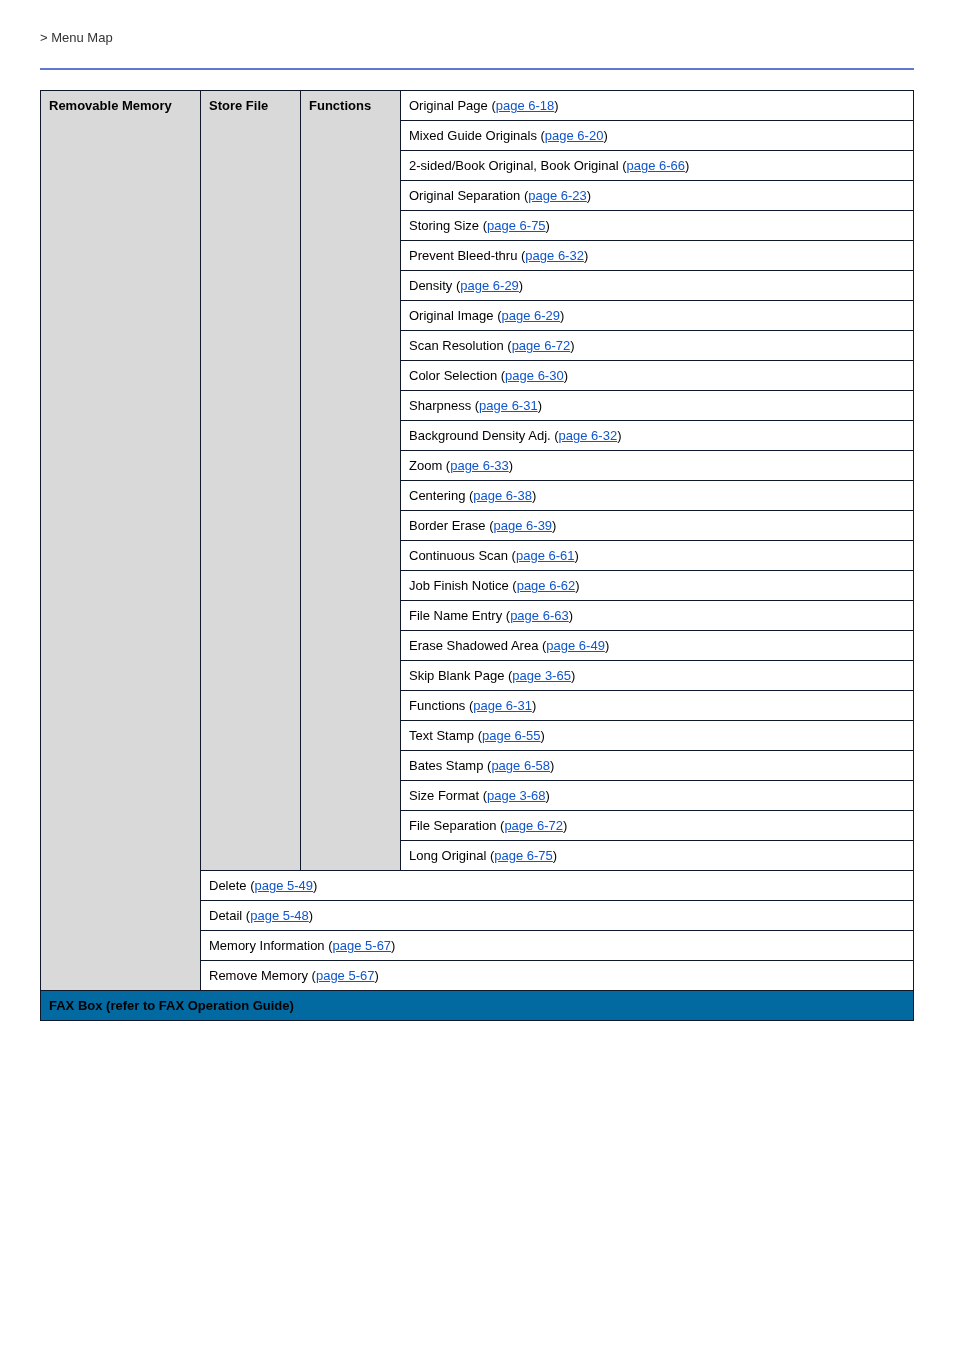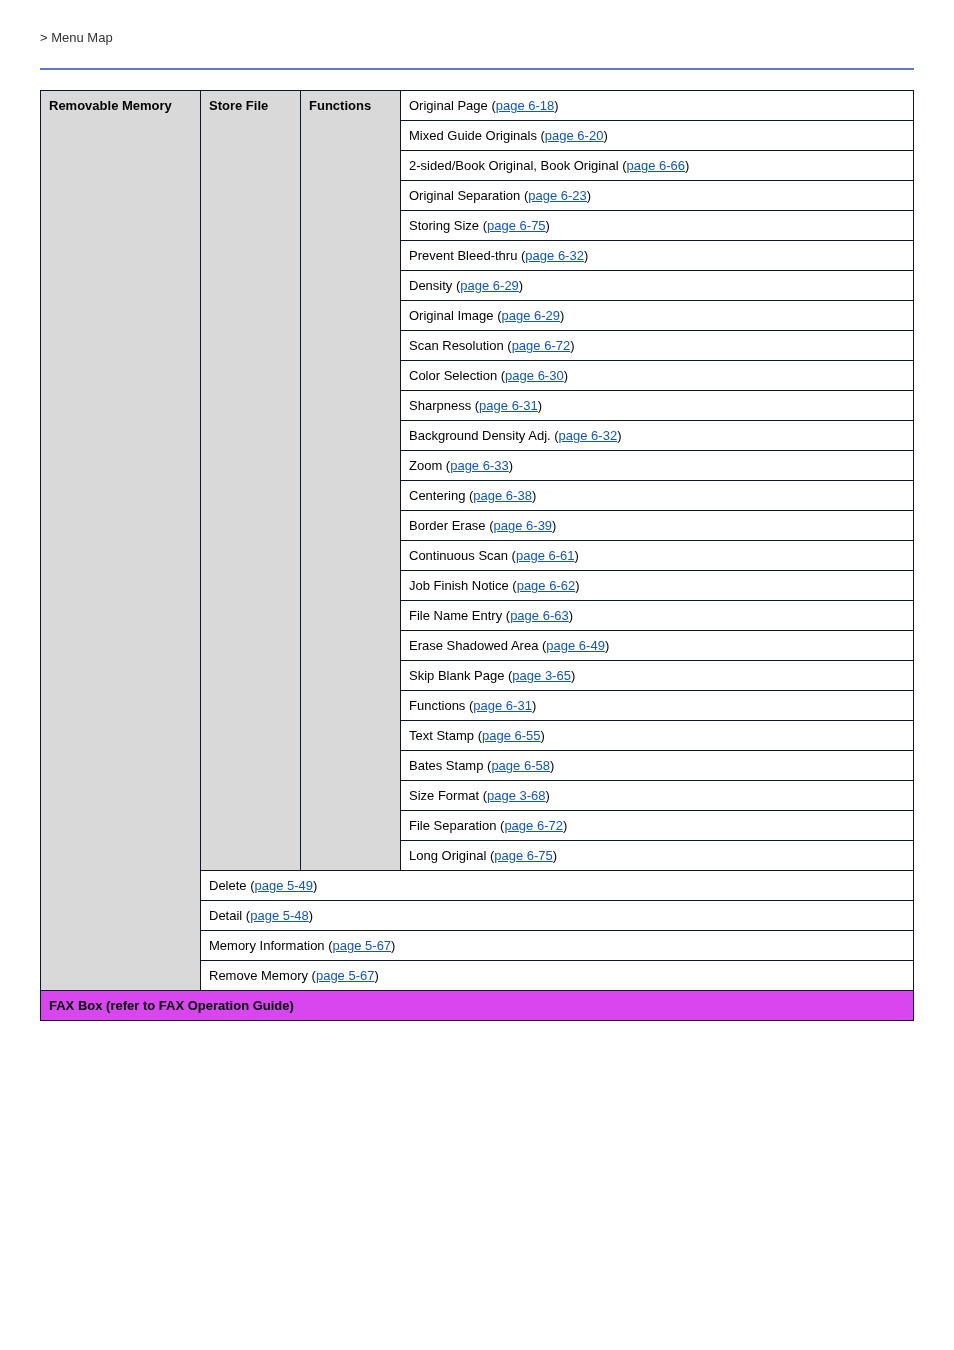--- a/index.html
+++ b/index.html
@@ -31,21 +31,21 @@
     color: #000;
     vertical-align: top;
     text-align: left;
   }
   td.header {
     background: #d9d9d9;
     font-weight: bold;
   }
   td.rowhead {
     font-weight: bold;
-    background: #d946ef;
+    background: #0369a1;
   }
   a.page-link {
     color: #1155cc;
     text-decoration: underline;
   }
   .col-a { width: 160px; }
   .col-b { width: 100px; }
   .col-c { width: 100px; }
   .footer {
     text-align: left;

